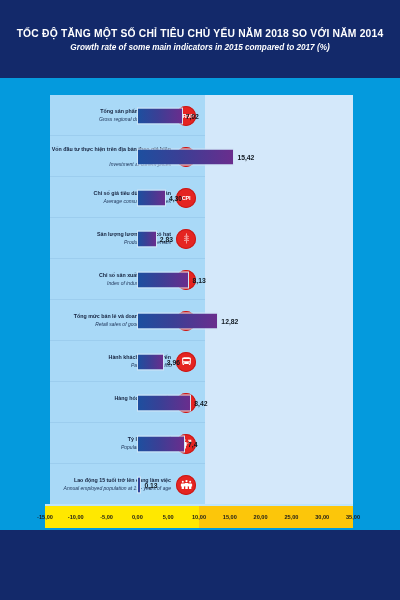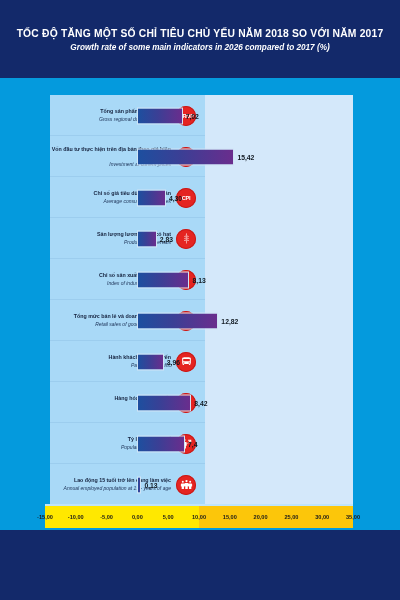--- a/index.html
+++ b/index.html
@@ -107,22 +107,22 @@
   }
   .sidebar-l{position:absolute;left:0;top:78px;width:50px;height:452px;background:#049add;}
   .sidebar-r{position:absolute;left:353px;top:78px;width:47px;height:452px;background:#049add;}
 </style>
 </head>
 <body>
 
 <div class="poster">
 
   <div class="header">
-    <div class="title">TỐC ĐỘ TĂNG MỘT SỐ CHỈ TIÊU CHỦ YẾU NĂM 2018 SO VỚI NĂM 2017</div>
-    <div class="subtitle">Growth rate of some main indicators in 2026 compared to 2017 (%)</div>
+    <div class="title">TỐC ĐỘ TĂNG MỘT SỐ CHỈ TIÊU CHỦ YẾU NĂM 2018 SO VỚI NĂM 2014</div>
+    <div class="subtitle">Growth rate of some main indicators in 2015 compared to 2017 (%)</div>
   </div>
 
   <div class="stage"></div>
   <div class="sidebar-l"></div>
   <div class="sidebar-r"></div>
 
   <div class="panel"></div>
   <div class="plotarea"></div>
 
   <div class="rows" id="rows">

